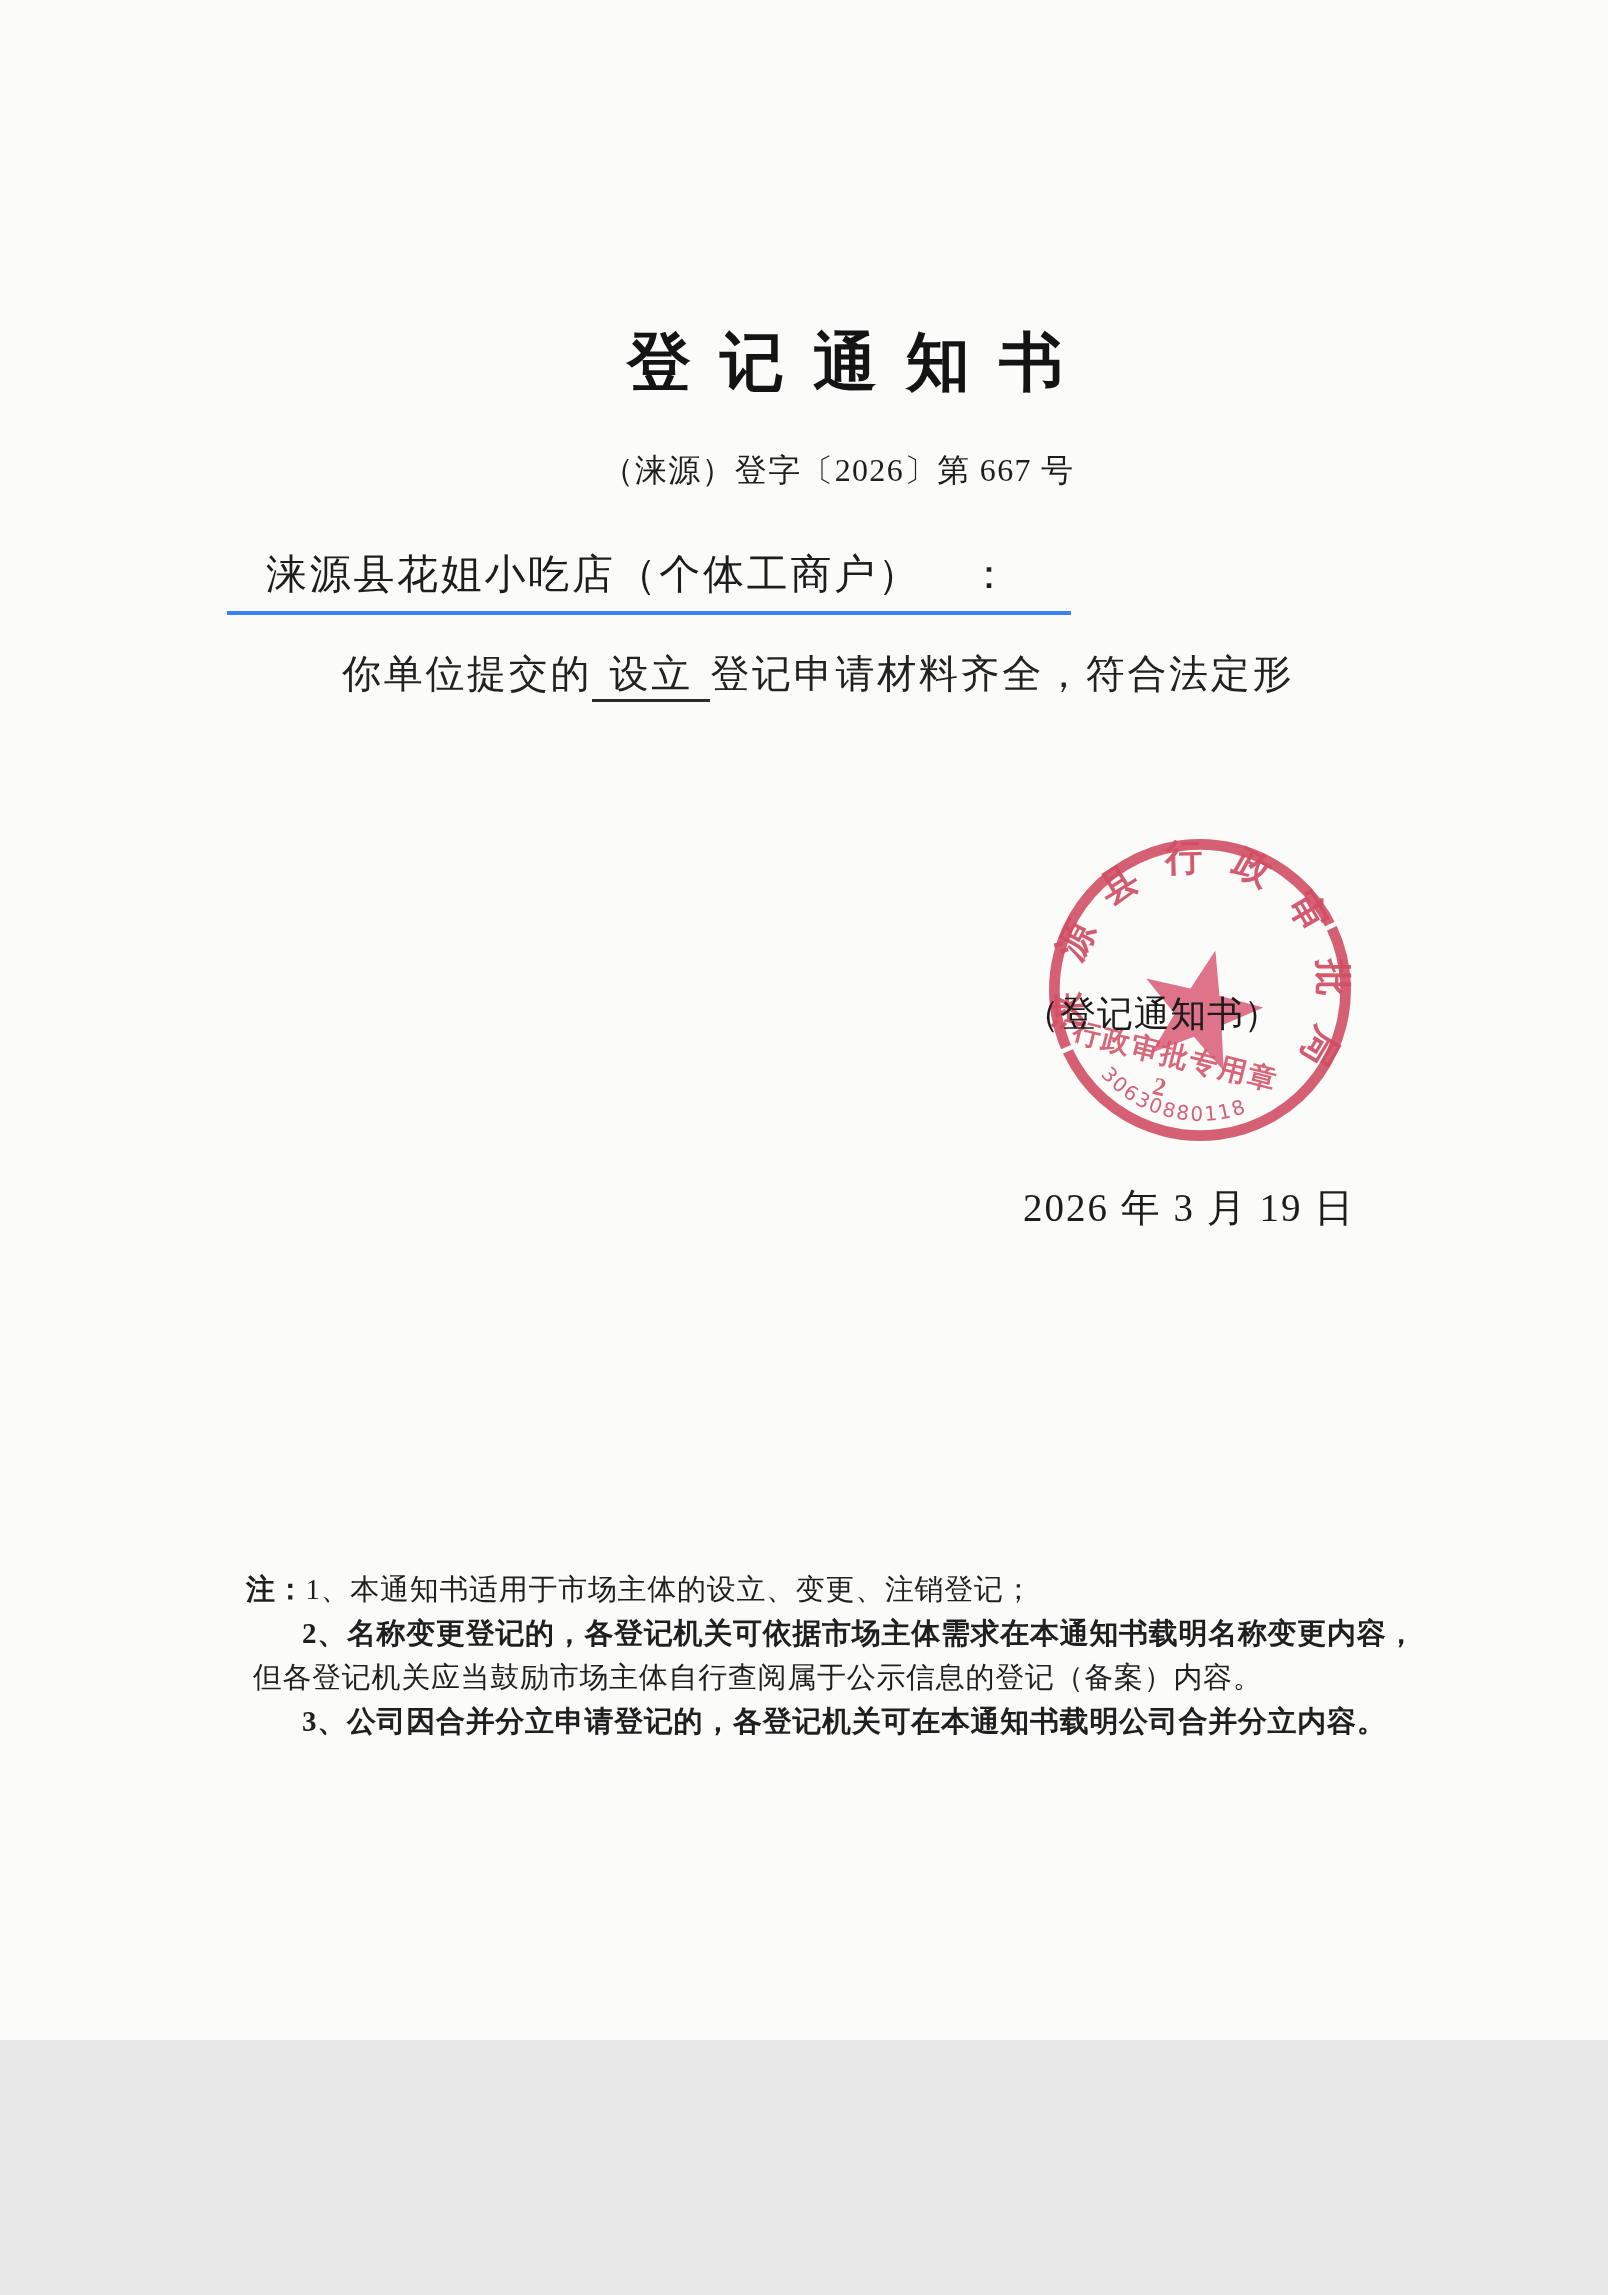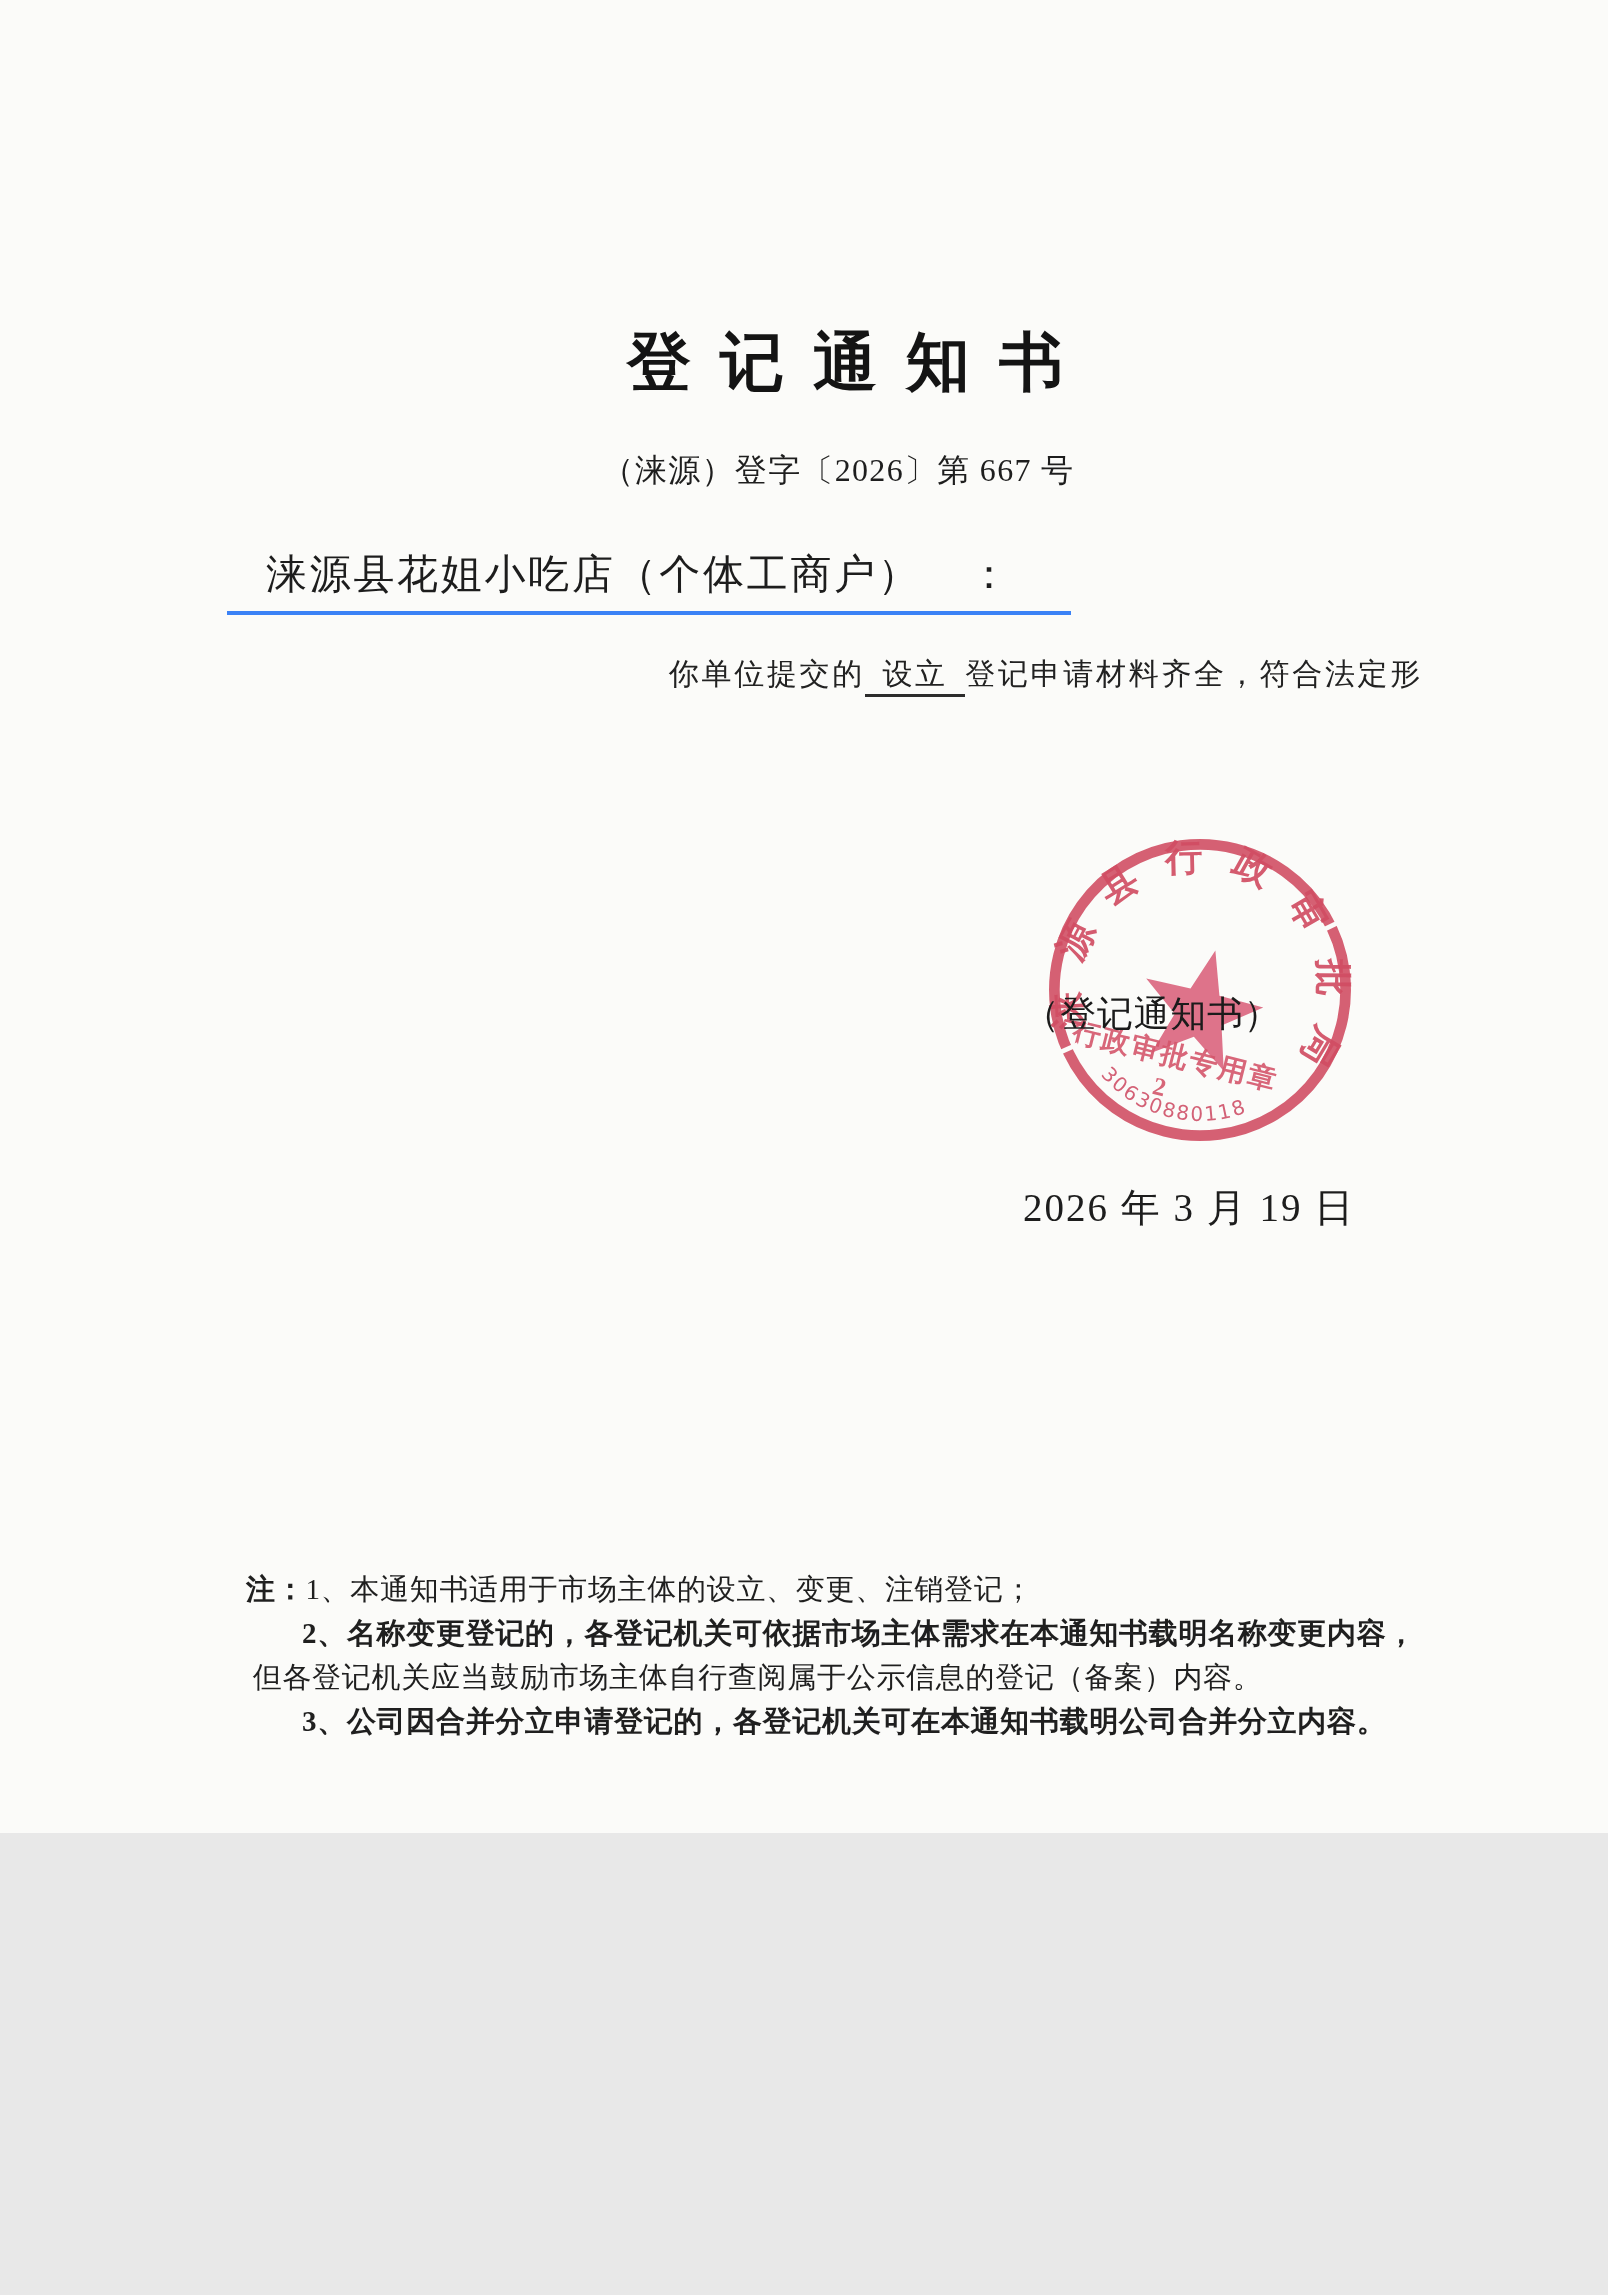--- a/index.html
+++ b/index.html
@@ -1,18 +1,18 @@
 <!DOCTYPE html>
 <html style="font-size:10.7px"><head>
 <meta charset="utf-8">
 <style>
   html,body{margin:0;padding:0;background:#e8e8e8;}
   .page{
     position:relative;
-    width:1609px;height:1833px;
+    width:1609px;height:2040px;
     margin:0 auto;
     background:#fbfbf9;
     overflow:hidden;
     font-family:"Liberation Serif","DejaVu Serif",serif;
     color:#232323;
   }
   .doc-title{
     position:absolute;left:845px;top:319px;transform:translateX(-50%);
     font-family:"DejaVu Sans","Liberation Sans",sans-serif;
     font-weight:900;font-size:64px;letter-spacing:29px;
@@ -24,21 +24,21 @@
   }
   .addressee-wrap{
     position:absolute;left:227px;top:547px;width:805px;
     border-bottom:4px solid #3b82f6;
     padding-bottom:9.4px;padding-left:39px;
     font-size:41px;letter-spacing:2.7px;white-space:nowrap;color:#1d1d1d;
   }
   .addr-spacer{display:inline-block;width:47px;}
   .body-para{
     position:absolute;left:248px;top:633px;width:1175px;
-    font-size:30px;letter-spacing:2.7px;line-height:81px;color:#222;text-align:right;
+    font-size:39px;letter-spacing:2.7px;line-height:81px;color:#222;
   }
   .body-line1{white-space:nowrap;text-indent:94px;}
   .body-line2{white-space:nowrap;}
   .u-inline{
     border-bottom:3.3px solid #2c2c2c;
     padding:0 17.4px 4px 17.4px;
   }
   .seal-wrap{
     position:absolute;left:1033px;top:823px;width:334px;height:334px;
     transform:rotate(14deg);

